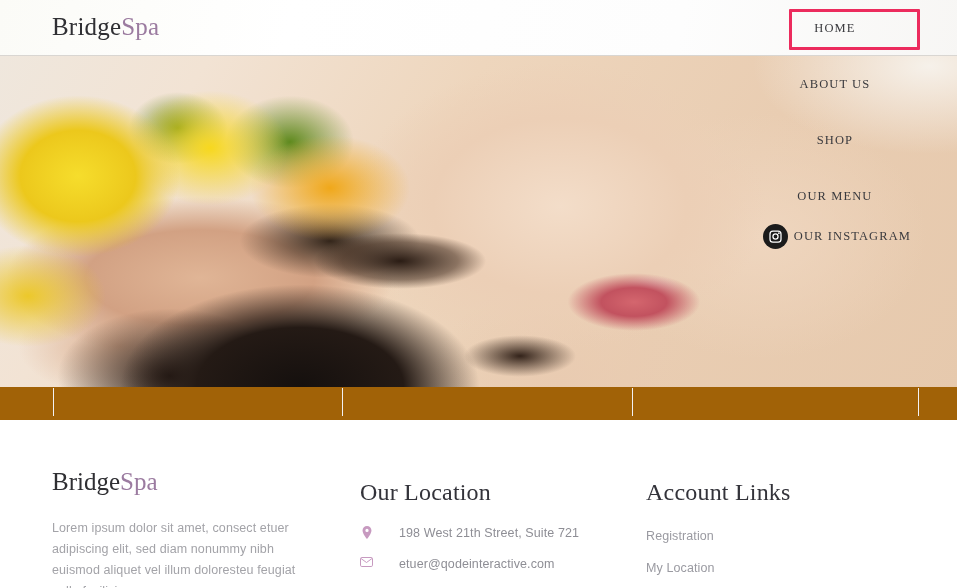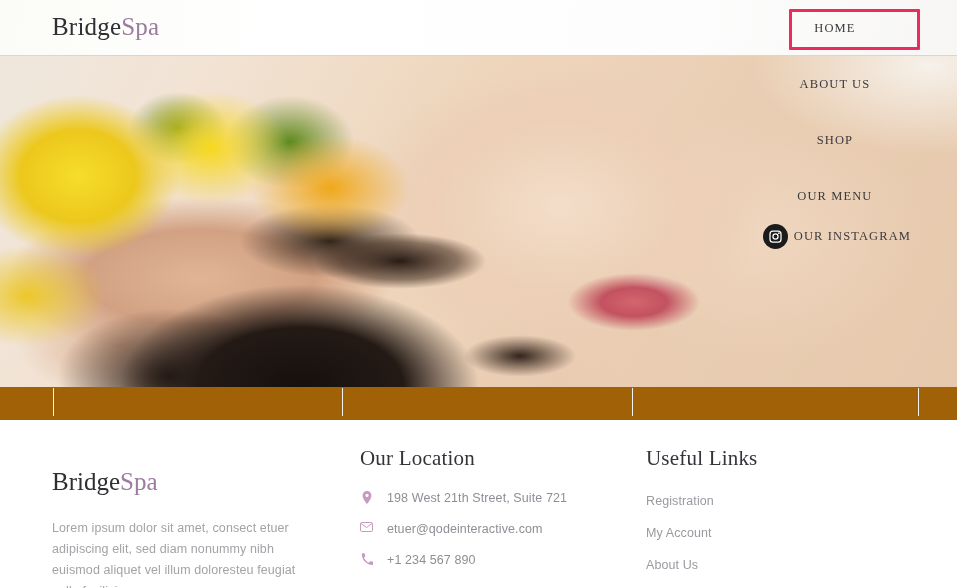--- a/index.html
+++ b/index.html
@@ -217,33 +217,33 @@
     margin-top: 24px;
     font-size: 12.5px;
     line-height: 21px;
     color: #a3a3a8;
     letter-spacing: 0.1px;
     max-width: 268px;
   }
 
   .f-heading {
     font-family: "Liberation Serif", serif;
-    font-size: 21px;
+    font-size: 24px;
     color: #33333a;
     line-height: 1;
-    margin-top: 28px;
+    margin-top: 60px;
     letter-spacing: 0.2px;
     white-space: nowrap;
   }
 
   .contact-list { margin-top: 21px; }
   .contact-row {
     display: flex;
     align-items: flex-start;
-    gap: 14px;
+    gap: 26px;
     margin-bottom: 14px;
     min-height: 17px;
   }
   .contact-ico {
     width: 13px;
     flex: 0 0 13px;
     display: flex;
     justify-content: center;
     align-items: center;
     padding-top: 1px;
@@ -353,24 +353,24 @@
                 <path d="M6.6 10.8c1.8 3.5 4.6 6.3 8.1 8.1l2.7-2.7c.4-.4.9-.5 1.3-.3 1.3.4 2.8.7 4.3.7.7 0 1.2.5 1.2 1.2V22c0 .7-.5 1.2-1.2 1.2C10.9 23.2 1 13.3 1 1.2 1 .5 1.5 0 2.2 0H6c.7 0 1.2.5 1.2 1.2 0 1.5.2 3 .7 4.3.1.4 0 .9-.3 1.3l-2.7 2.7z" transform="translate(0.6 0.6)"></path>
               </svg>
             </span>
             <span class="contact-txt">+1 234 567 890</span>
           </div>
 
         </div>
       </div>
 
       <div class="fcol fcol-3">
-        <div class="f-heading">Useful Links</div>
+        <div class="f-heading">Account Links</div>
         <div class="links-list">
           <a class="link-item">Registration</a>
-          <a class="link-item">My Account</a>
+          <a class="link-item">My Location</a>
           <a class="link-item">About Us</a>
         </div>
       </div>
 
     </div>
   </footer>
 
 </div>
 
 </body></html>

